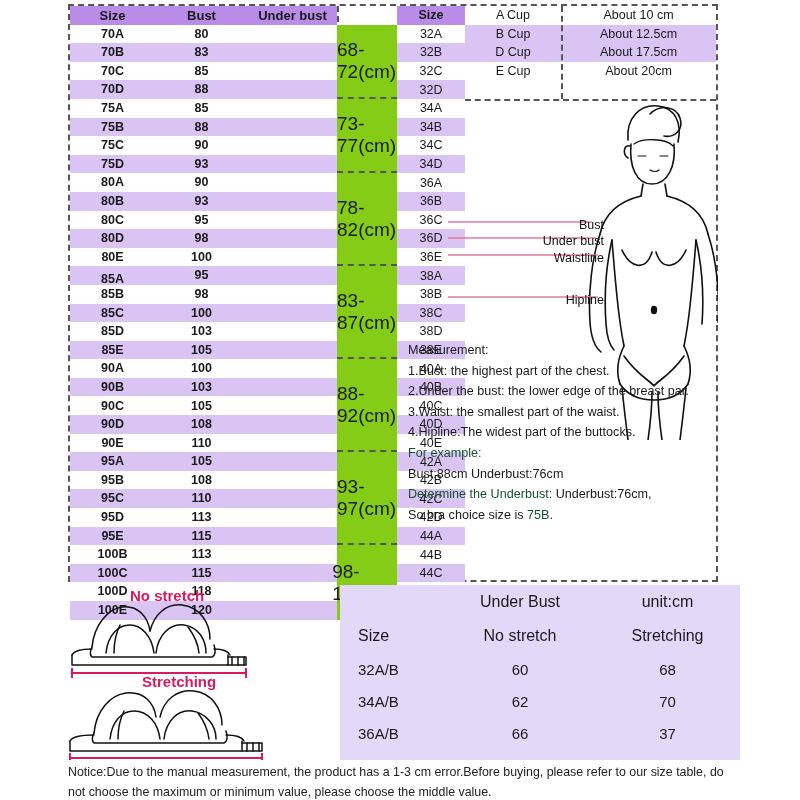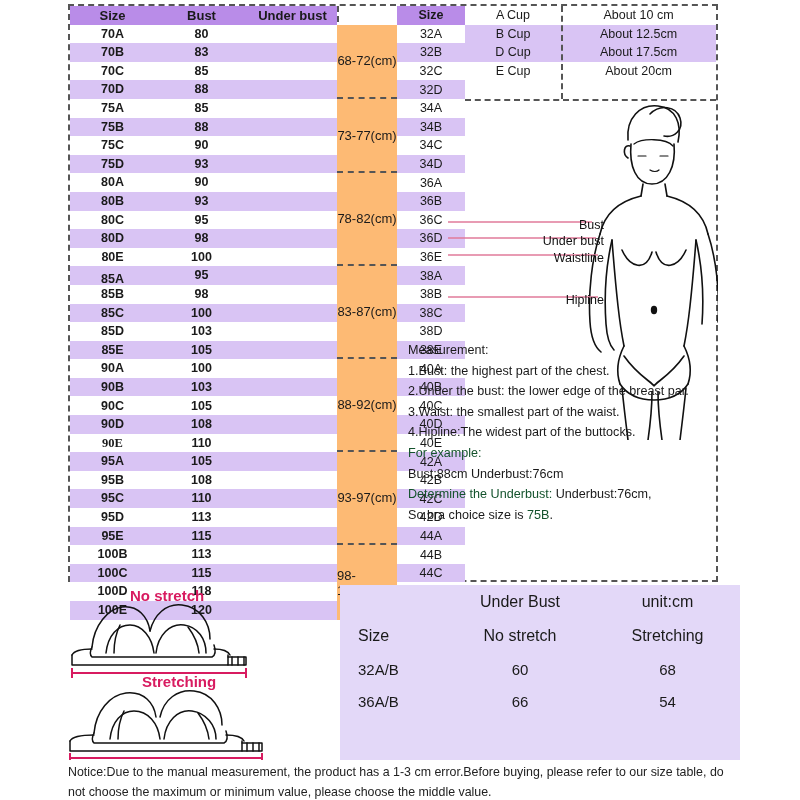--- a/index.html
+++ b/index.html
@@ -30,21 +30,21 @@
   .cell { text-align: center; line-height: 1; }
 
   .bg-a { background: #d9c4f4; }
   .bg-b { background: #ffffff; }
   .bg-h { background: #b98ce8; }
 
   
   .ub-cell {
     position: absolute; left: 0; right: 0;
     display: flex; align-items: center; justify-content: center;
-    font-size: 13px; color: #1a1a1a; background: #fdba74;
+    font-size: 19px; color: #1a1a1a; background: #84cc16;
     border-bottom: 2px dashed #555;
   }
   .ub-cell.last { border-bottom: none; }
 
   
   .srow { height: 18.6px; display: flex; align-items: center;
           justify-content: center; font-size: 12.5px; font-weight: normal; }
 
   
   #cup-table { position: absolute; left: 0; top: 0; right: 0; }
@@ -210,21 +210,21 @@
           <div class="cell" style="width: 85px;">90C</div>
           <div class="cell" style="width: 93px;">105</div>
           <div class="cell" style="width: 89px; background: rgb(255, 255, 255);"></div>
         </div>
         <div class="mrow bg-a">
           <div class="cell" style="width: 85px;">90D</div>
           <div class="cell" style="width: 93px;">108</div>
           <div class="cell" style="width: 89px; background: rgb(255, 255, 255);"></div>
         </div>
         <div class="mrow bg-b">
-          <div class="cell" style="width: 85px; font-family: Liberation Serif, serif;">90E</div>
+          <div class="cell" style="width: 85px;">90E</div>
           <div class="cell" style="width: 93px;">110</div>
           <div class="cell" style="width: 89px; background: rgb(255, 255, 255);"></div>
         </div>
         <div class="mrow bg-a">
           <div class="cell" style="width: 85px;">95A</div>
           <div class="cell" style="width: 93px;">105</div>
           <div class="cell" style="width: 89px; background: rgb(255, 255, 255);"></div>
         </div>
         <div class="mrow bg-b">
           <div class="cell" style="width: 85px;">95B</div>
@@ -477,23 +477,28 @@
       <div class="u2">No stretch</div>
       <div class="u3">Stretching</div>
     </div>
     <div id="ub-body">
         <div class="ubrow" style="height: 32px; font-size: 15px;">
           <div class="u1">32A/B</div>
           <div class="u2">60</div>
           <div class="u3">68</div>
         </div>
         <div class="ubrow" style="height: 32px; font-size: 15px;">
+          <div class="u1">34A/B</div>
+          <div class="u2">62</div>
+          <div class="u3">70</div>
+        </div>
+        <div class="ubrow" style="height: 32px; font-size: 15px;">
           <div class="u1">36A/B</div>
           <div class="u2">66</div>
-          <div class="u3">54</div>
+          <div class="u3">37</div>
         </div>
       </div>
   </div>
 
   <div id="notice">
     <div>Notice:Due to the manual measurement, the product has a 1-3 cm error.Before buying, please refer to our size table, do</div>
     <div>not choose the maximum or minimum value, please choose the middle value.</div>
   </div>
 
 </div>

